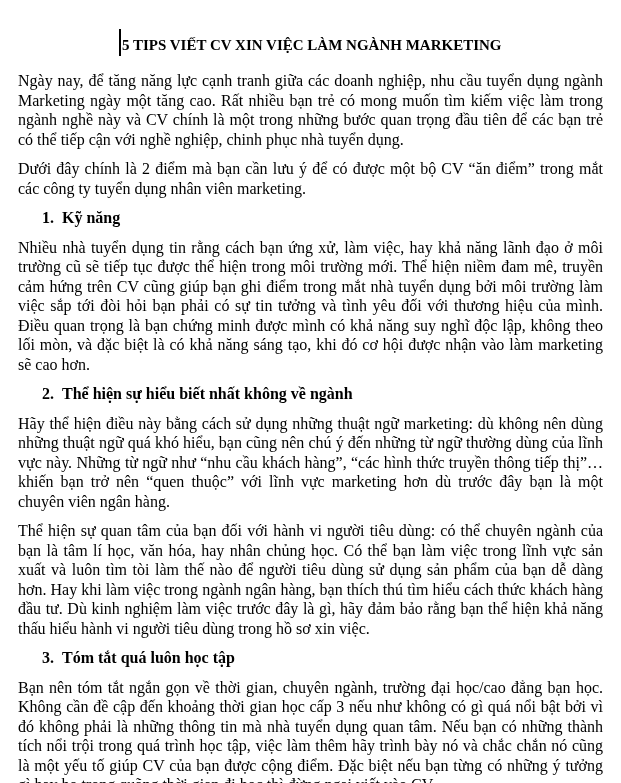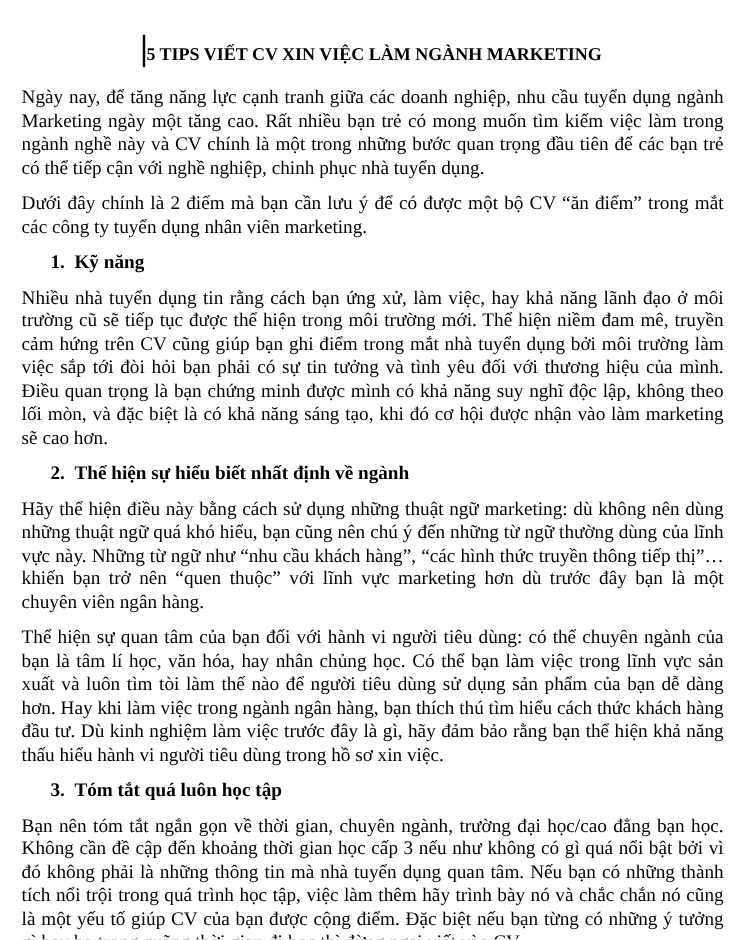--- a/index.html
+++ b/index.html
@@ -60,21 +60,21 @@
   <h1 class="doc-title"><span class="caret"></span><span>5 TIPS VIẾT CV XIN VIỆC LÀM NGÀNH MARKETING</span></h1>
 
   <p class="body-par">Ngày nay, để tăng năng lực cạnh tranh giữa các doanh nghiệp, nhu cầu tuyển dụng ngành Marketing ngày một tăng cao. Rất nhiều bạn trẻ có mong muốn tìm kiếm việc làm trong ngành nghề này và CV chính là một trong những bước quan trọng đầu tiên để các bạn trẻ có thể tiếp cận với nghề nghiệp, chinh phục nhà tuyển dụng.</p>
 
   <p class="body-par">Dưới đây chính là 2 điểm mà bạn cần lưu ý để có được một bộ CV “ăn điểm” trong mắt các công ty tuyển dụng nhân viên marketing.</p>
 
   <div class="sec-heading"><span class="num">1.</span><span>Kỹ năng</span></div>
 
   <p class="body-par">Nhiều nhà tuyển dụng tin rằng cách bạn ứng xử, làm việc, hay khả năng lãnh đạo ở môi trường cũ sẽ tiếp tục được thể hiện trong môi trường mới. Thể hiện niềm đam mê, truyền cảm hứng trên CV cũng giúp bạn ghi điểm trong mắt nhà tuyển dụng bởi môi trường làm việc sắp tới đòi hỏi bạn phải có sự tin tưởng và tình yêu đối với thương hiệu của mình. Điều quan trọng là bạn chứng minh được mình có khả năng suy nghĩ độc lập, không theo lối mòn, và đặc biệt là có khả năng sáng tạo, khi đó cơ hội được nhận vào làm marketing sẽ cao hơn.</p>
 
-  <div class="sec-heading"><span class="num">2.</span><span>Thể hiện sự hiểu biết nhất định về ngành</span></div>
+  <div class="sec-heading"><span class="num">2.</span><span>Thể hiện sự hiểu biết nhất không về ngành</span></div>
 
   <p class="body-par">Hãy thể hiện điều này bằng cách sử dụng những thuật ngữ marketing: dù không nên dùng những thuật ngữ quá khó hiểu, bạn cũng nên chú ý đến những từ ngữ thường dùng của lĩnh vực này. Những từ ngữ như “nhu cầu khách hàng”, “các hình thức truyền thông tiếp thị”… khiến bạn trở nên “quen thuộc” với lĩnh vực marketing hơn dù trước đây bạn là một chuyên viên ngân hàng.</p>
 
   <p class="body-par">Thể hiện sự quan tâm của bạn đối với hành vi người tiêu dùng: có thể chuyên ngành của bạn là tâm lí học, văn hóa, hay nhân chủng học. Có thể bạn làm việc trong lĩnh vực sản xuất và luôn tìm tòi làm thế nào để người tiêu dùng sử dụng sản phẩm của bạn dễ dàng hơn. Hay khi làm việc trong ngành ngân hàng, bạn thích thú tìm hiểu cách thức khách hàng đầu tư. Dù kinh nghiệm làm việc trước đây là gì, hãy đảm bảo rằng bạn thể hiện khả năng thấu hiểu hành vi người tiêu dùng trong hồ sơ xin việc.</p>
 
   <div class="sec-heading"><span class="num">3.</span><span>Tóm tắt quá luôn học tập</span></div>
 
   <p class="body-par">Bạn nên tóm tắt ngắn gọn về thời gian, chuyên ngành, trường đại học/cao đẳng bạn học. Không cần đề cập đến khoảng thời gian học cấp 3 nếu như không có gì quá nổi bật bởi vì đó không phải là những thông tin mà nhà tuyển dụng quan tâm. Nếu bạn có những thành tích nổi trội trong quá trình học tập, việc làm thêm hãy trình bày nó và chắc chắn nó cũng là một yếu tố giúp CV của bạn được cộng điểm. Đặc biệt nếu bạn từng có những ý tưởng gì hay ho trong quãng thời gian đi học thì đừng ngại viết vào CV.</p>
 
 </div>

